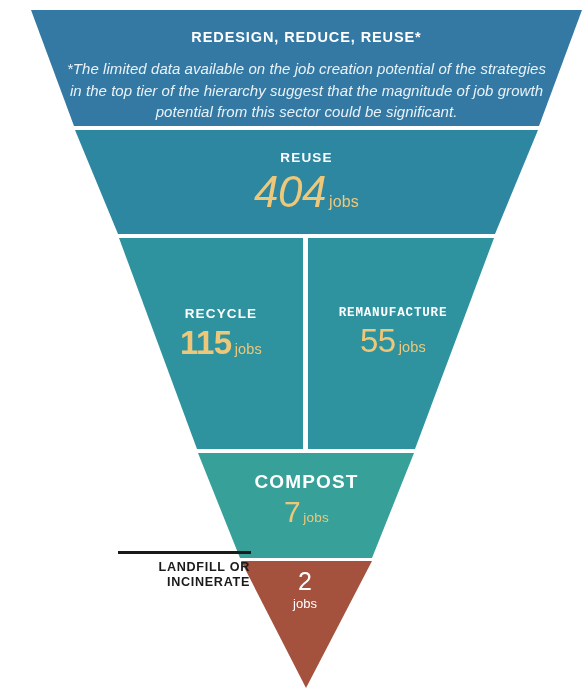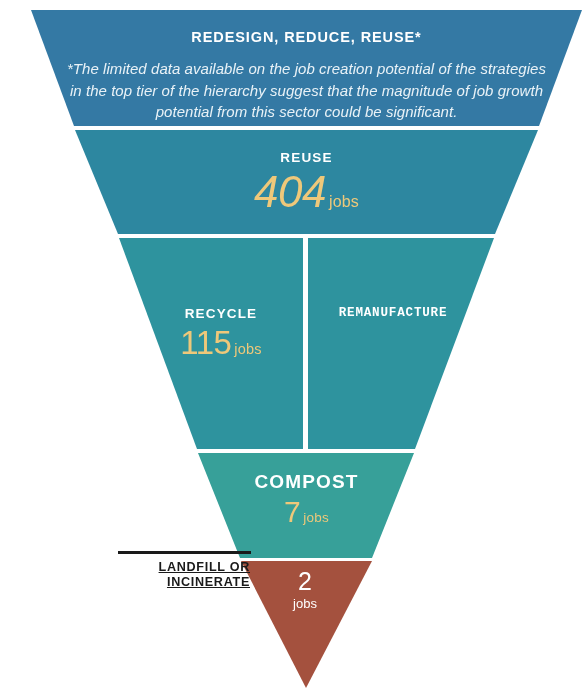--- a/index.html
+++ b/index.html
@@ -90,21 +90,21 @@
     letter-spacing: 0.2px;
     margin-left: 3px;
   }
 
   
   #tier2-text { left: 146px; top: 150px; width: 291px; }
   #tier2-text .tier-number { font-size: 44px; font-style: italic; }
 
   
   #tier3a-text { left: 126px; top: 306px; width: 160px; text-align: center; }
-  #tier3a-text .tier-number { font-size: 33px; }
+  #tier3a-text .tier-number { font-size: 33px; font-weight: bold; }
   #tier3a-text .tier-jobs { font-size: 14.5px; }
 
   
   #tier3b-text { left: 292px; top: 306px; width: 172px; }
   #tier3b-text .tier-label { font-size: 12.6px; letter-spacing: 0.8px; font-family: Liberation Mono, monospace; }
   #tier3b-text .tier-number { font-size: 33px; }
   #tier3b-text .tier-jobs { font-size: 14.5px; }
 
   
   #tier4-text { left: 206px; top: 471px; width: 171px; }
@@ -149,21 +149,20 @@
   }
   #landfill-label {
     color: #1a1a1a;
     font-size: 12.6px;
     font-weight: bold;
     letter-spacing: 0.7px;
     line-height: 1.18;
     text-align: right;
     margin: 0;
     padding-right: 1px;
-    text-decoration: underline;
   }
 </style>
 </head>
 <body>
 
 <div id="funnel-stage">
 
   <svg id="funnel-svg" viewBox="0 0 583 700" xmlns="http://www.w3.org/2000/svg">
 
     <polygon points="16,10 567,10 524,126 59,126" fill="#3479a4"></polygon>
@@ -193,20 +192,23 @@
 
   <div class="tier-text" id="tier3a-text">
     <p class="tier-label">RECYCLE</p>
     <p class="tier-value">
       <span class="tier-number">115</span><span class="tier-jobs">jobs</span>
     </p>
   </div>
 
   <div class="tier-text" id="tier3b-text">
     <p class="tier-label">REMANUFACTURE</p>
+    <p class="tier-value">
+      <span class="tier-number">55</span><span class="tier-jobs">jobs</span>
+    </p>
   </div>
 
   <div class="tier-text" id="tier4-text">
     <p class="tier-label">COMPOST</p>
     <p class="tier-value">
       <span class="tier-number">7</span><span class="tier-jobs">jobs</span>
     </p>
   </div>
 
   <div class="tier-text" id="tier5-text">

